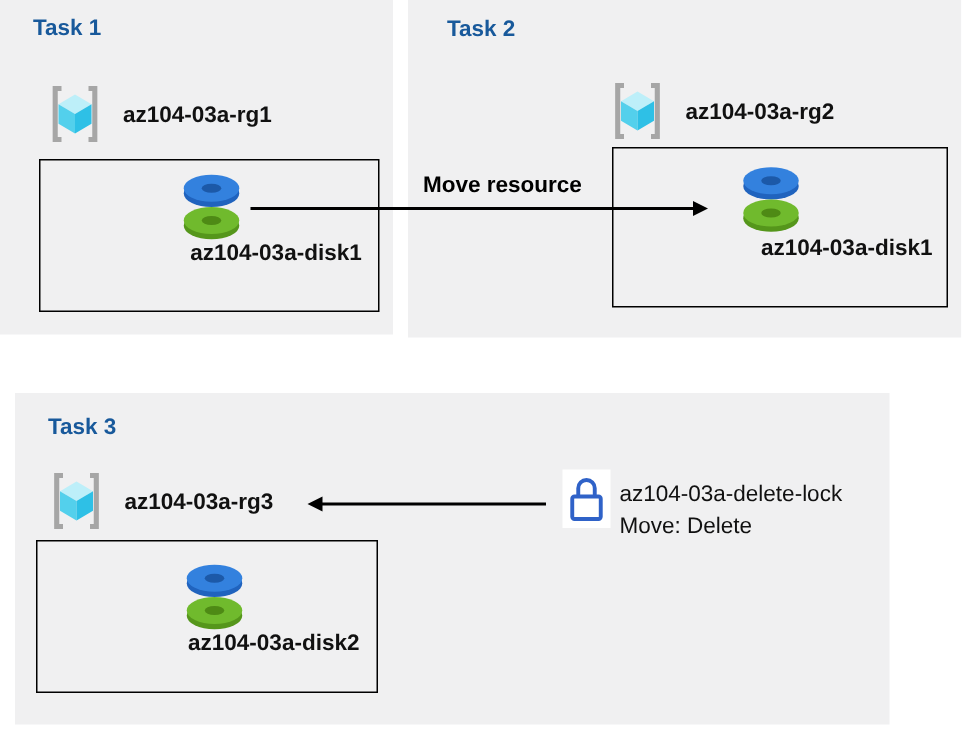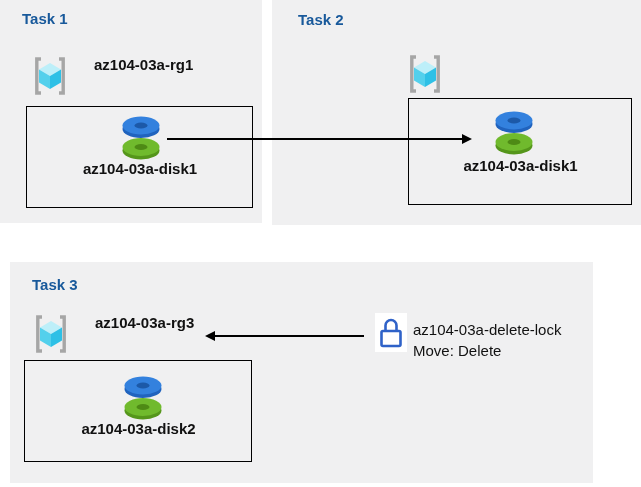--- a/index.html
+++ b/index.html
@@ -2,26 +2,26 @@
 <html><head>
 <meta charset="utf-8">
 <style>
   html,body { margin:0; padding:0; background:#ffffff; }
   .canvas {
     position:relative; width:641px; height:487px; background:#ffffff;
     font-family:"Liberation Sans", sans-serif; color:#111; overflow:hidden;
   }
   .panel { position:absolute; background:#f0f0f1; }
   .task-title { position:absolute; margin:0; font-size:15px; font-weight:bold; color:#18599b; }
-  .rg-row { position:absolute; display:flex; align-items:flex-start; gap:26px; }
+  .rg-row { position:absolute; display:flex; align-items:center; gap:14px; }
   .rg-icon { width:36px; height:40px; display:block; }
   .name-label { font-weight:bold; font-size:15px; color:#111; white-space:nowrap; }
   .res-box { position:absolute; border:1.5px solid #000; background:transparent; }
   .disk-icon { position:absolute; width:40px; height:44px; }
-  .label-center { position:absolute; text-align:center; font-weight:bold; font-size:15px; color:#111; white-space:nowrap; }
+  .label-center { position:absolute; text-align:center; font-weight:bold; font-size:15px; color:#111; white-space:nowrap;margin-left:44px; }
   .arrow-line { position:absolute; height:1.5px; background:#000; }
   .arrow-head-right { position:absolute; width:0; height:0;
     border-left:10px solid #000; border-top:5px solid transparent; border-bottom:5px solid transparent; }
   .arrow-head-left { position:absolute; width:0; height:0;
     border-right:10px solid #000; border-top:5px solid transparent; border-bottom:5px solid transparent; }
   .move-label { position:absolute; font-weight:bold; font-size:15px; color:#000; white-space:nowrap; }
   .lock-box { position:absolute; width:32px; height:39px; background:#ffffff;
     display:flex; align-items:center; justify-content:center; }
   .lock-text { position:absolute; font-size:15px; line-height:21px; color:#111; }
   .lock-text .bold { font-weight:normal; }
@@ -68,20 +68,21 @@
     <div class="label-center" style="left:26px; top:160px; width:228px;">az104-03a-disk1</div>
   </section>
 
   <section class="panel" style="left:272px; top:0; width:369px; height:225px;">
     <h2 class="task-title" style="left:26px; top:11px;">Task 2</h2>
 
     <div class="rg-row" style="left:135px; top:54px;">
       <svg class="rg-icon" viewBox="0 0 36 40">
         <use href="#rg-cube-icon"></use>
       </svg>
+      <span class="name-label">az104-03a-rg2</span>
     </div>
 
     <div class="res-box" style="left:136px; top:98px; width:222px; height:105px;"></div>
     <svg class="disk-icon" style="left:222px; top:111px;" viewBox="0 0 40 44">
       <use href="#disk-stack-icon"></use>
     </svg>
     <div class="label-center" style="left:136px; top:157px; width:225px;">az104-03a-disk1</div>
   </section>
 
   <section class="panel" style="left:10px; top:262px; width:583px; height:221px;">
@@ -106,19 +107,20 @@
         <rect x="4.5" y="15" width="19" height="15" rx="1.5" fill="none" stroke="#2f62c8" stroke-width="2.6"></rect>
       </svg>
     </div>
     <div class="lock-text" style="left:403px; top:57px;">
       <div class="bold">az104-03a-delete-lock</div>
       <div><span class="bold">Move:</span>
         <span>Delete</span></div>
     </div>
   </section>
 
+  <div class="move-label" style="left:282px; top:115px;">Move resource</div>
   <div class="arrow-line" style="left:167px; top:138px; width:297px;"></div>
   <div class="arrow-head-right" style="left:462px; top:134px;"></div>
 
   <div class="arrow-line" style="left:213px; top:335px; width:151px;"></div>
   <div class="arrow-head-left" style="left:205px; top:331px;"></div>
 
 </div>
 
 </body></html>

